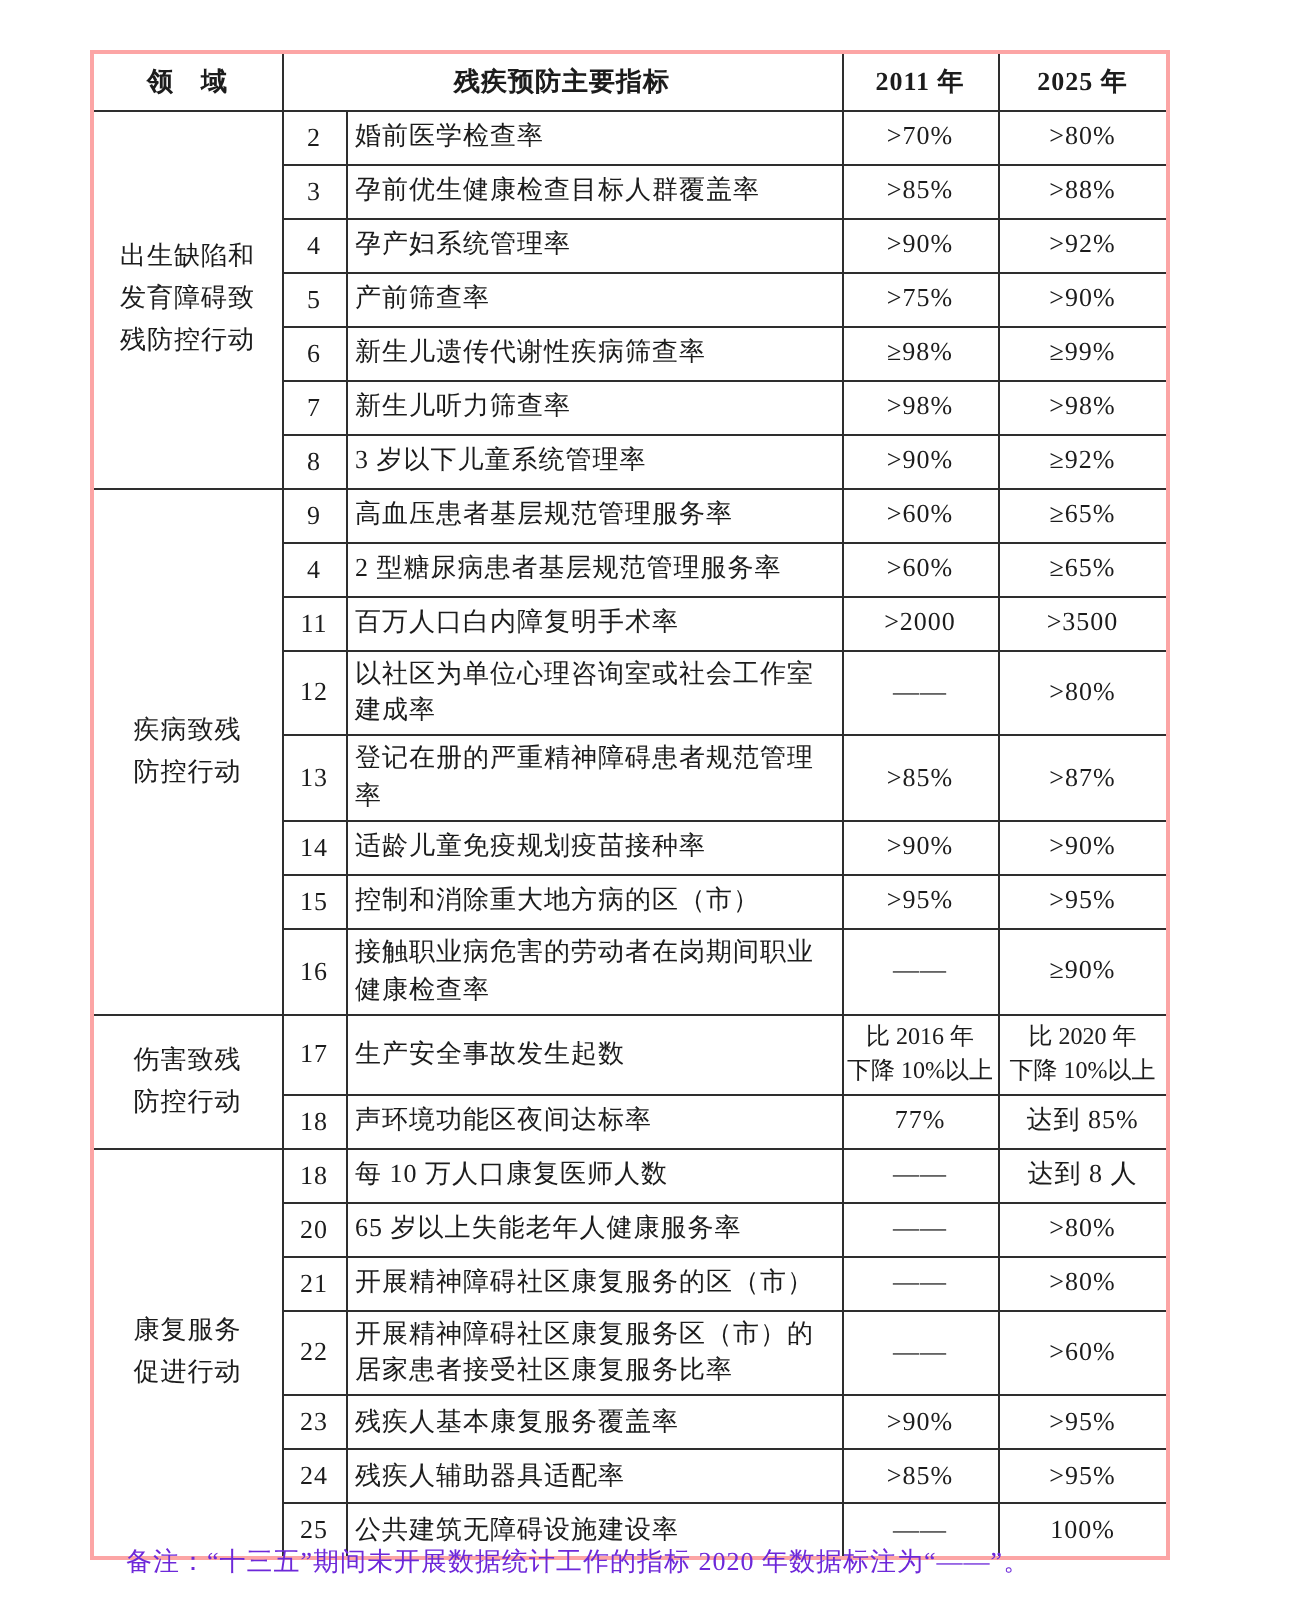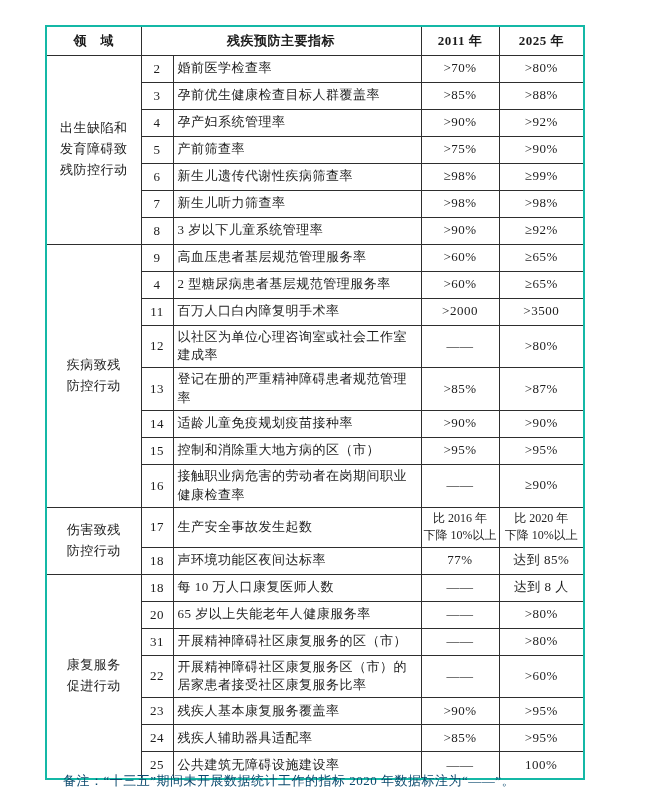--- a/index.html
+++ b/index.html
@@ -16,21 +16,21 @@
     color: #1c1c1c;
     overflow: hidden;
   }
   table.indicators {
     position: absolute;
     left: 45px;
     top: 25px;
     width: 538px;
     border-collapse: collapse;
     table-layout: fixed;
-    border: 2px solid #14b8a6;
+    border: 2px solid #fca5a5;
   }
   table.indicators th,
   table.indicators td {
     border: 1px solid #2e2e2e;
     font-size: 13px;
     letter-spacing: 0.5px;
     vertical-align: middle;
     padding: 2px 4px;
     overflow: hidden;
   }
@@ -68,21 +68,21 @@
     letter-spacing: 0;
     padding: 2px 1px;
   }
   .footnote {
     position: absolute;
     left: 63px;
     top: 772px;
     width: 540px;
     font-size: 13px;
     letter-spacing: 0.5px;
-    color: #0c4a6e;
+    color: #6d28d9;
   }
 </style>
 </head>
 <body>
 
 <div class="page">
 
   <table class="indicators">
     <colgroup>
       <col style="width:95px">
@@ -223,21 +223,21 @@
         <td class="val">——</td>
         <td class="val">达到 8 人</td>
       </tr>
       <tr class="row">
         <td class="no">20</td>
         <td class="ind">65 岁以上失能老年人健康服务率</td>
         <td class="val">——</td>
         <td class="val">&gt;80%</td>
       </tr>
       <tr class="row">
-        <td class="no">31</td>
+        <td class="no">21</td>
         <td class="ind">开展精神障碍社区康复服务的区（市）</td>
         <td class="val">——</td>
         <td class="val">&gt;80%</td>
       </tr>
       <tr class="row tall">
         <td class="no">22</td>
         <td class="ind">开展精神障碍社区康复服务区（市）的居家患者接受社区康复服务比率</td>
         <td class="val">——</td>
         <td class="val">&gt;60%</td>
       </tr>

